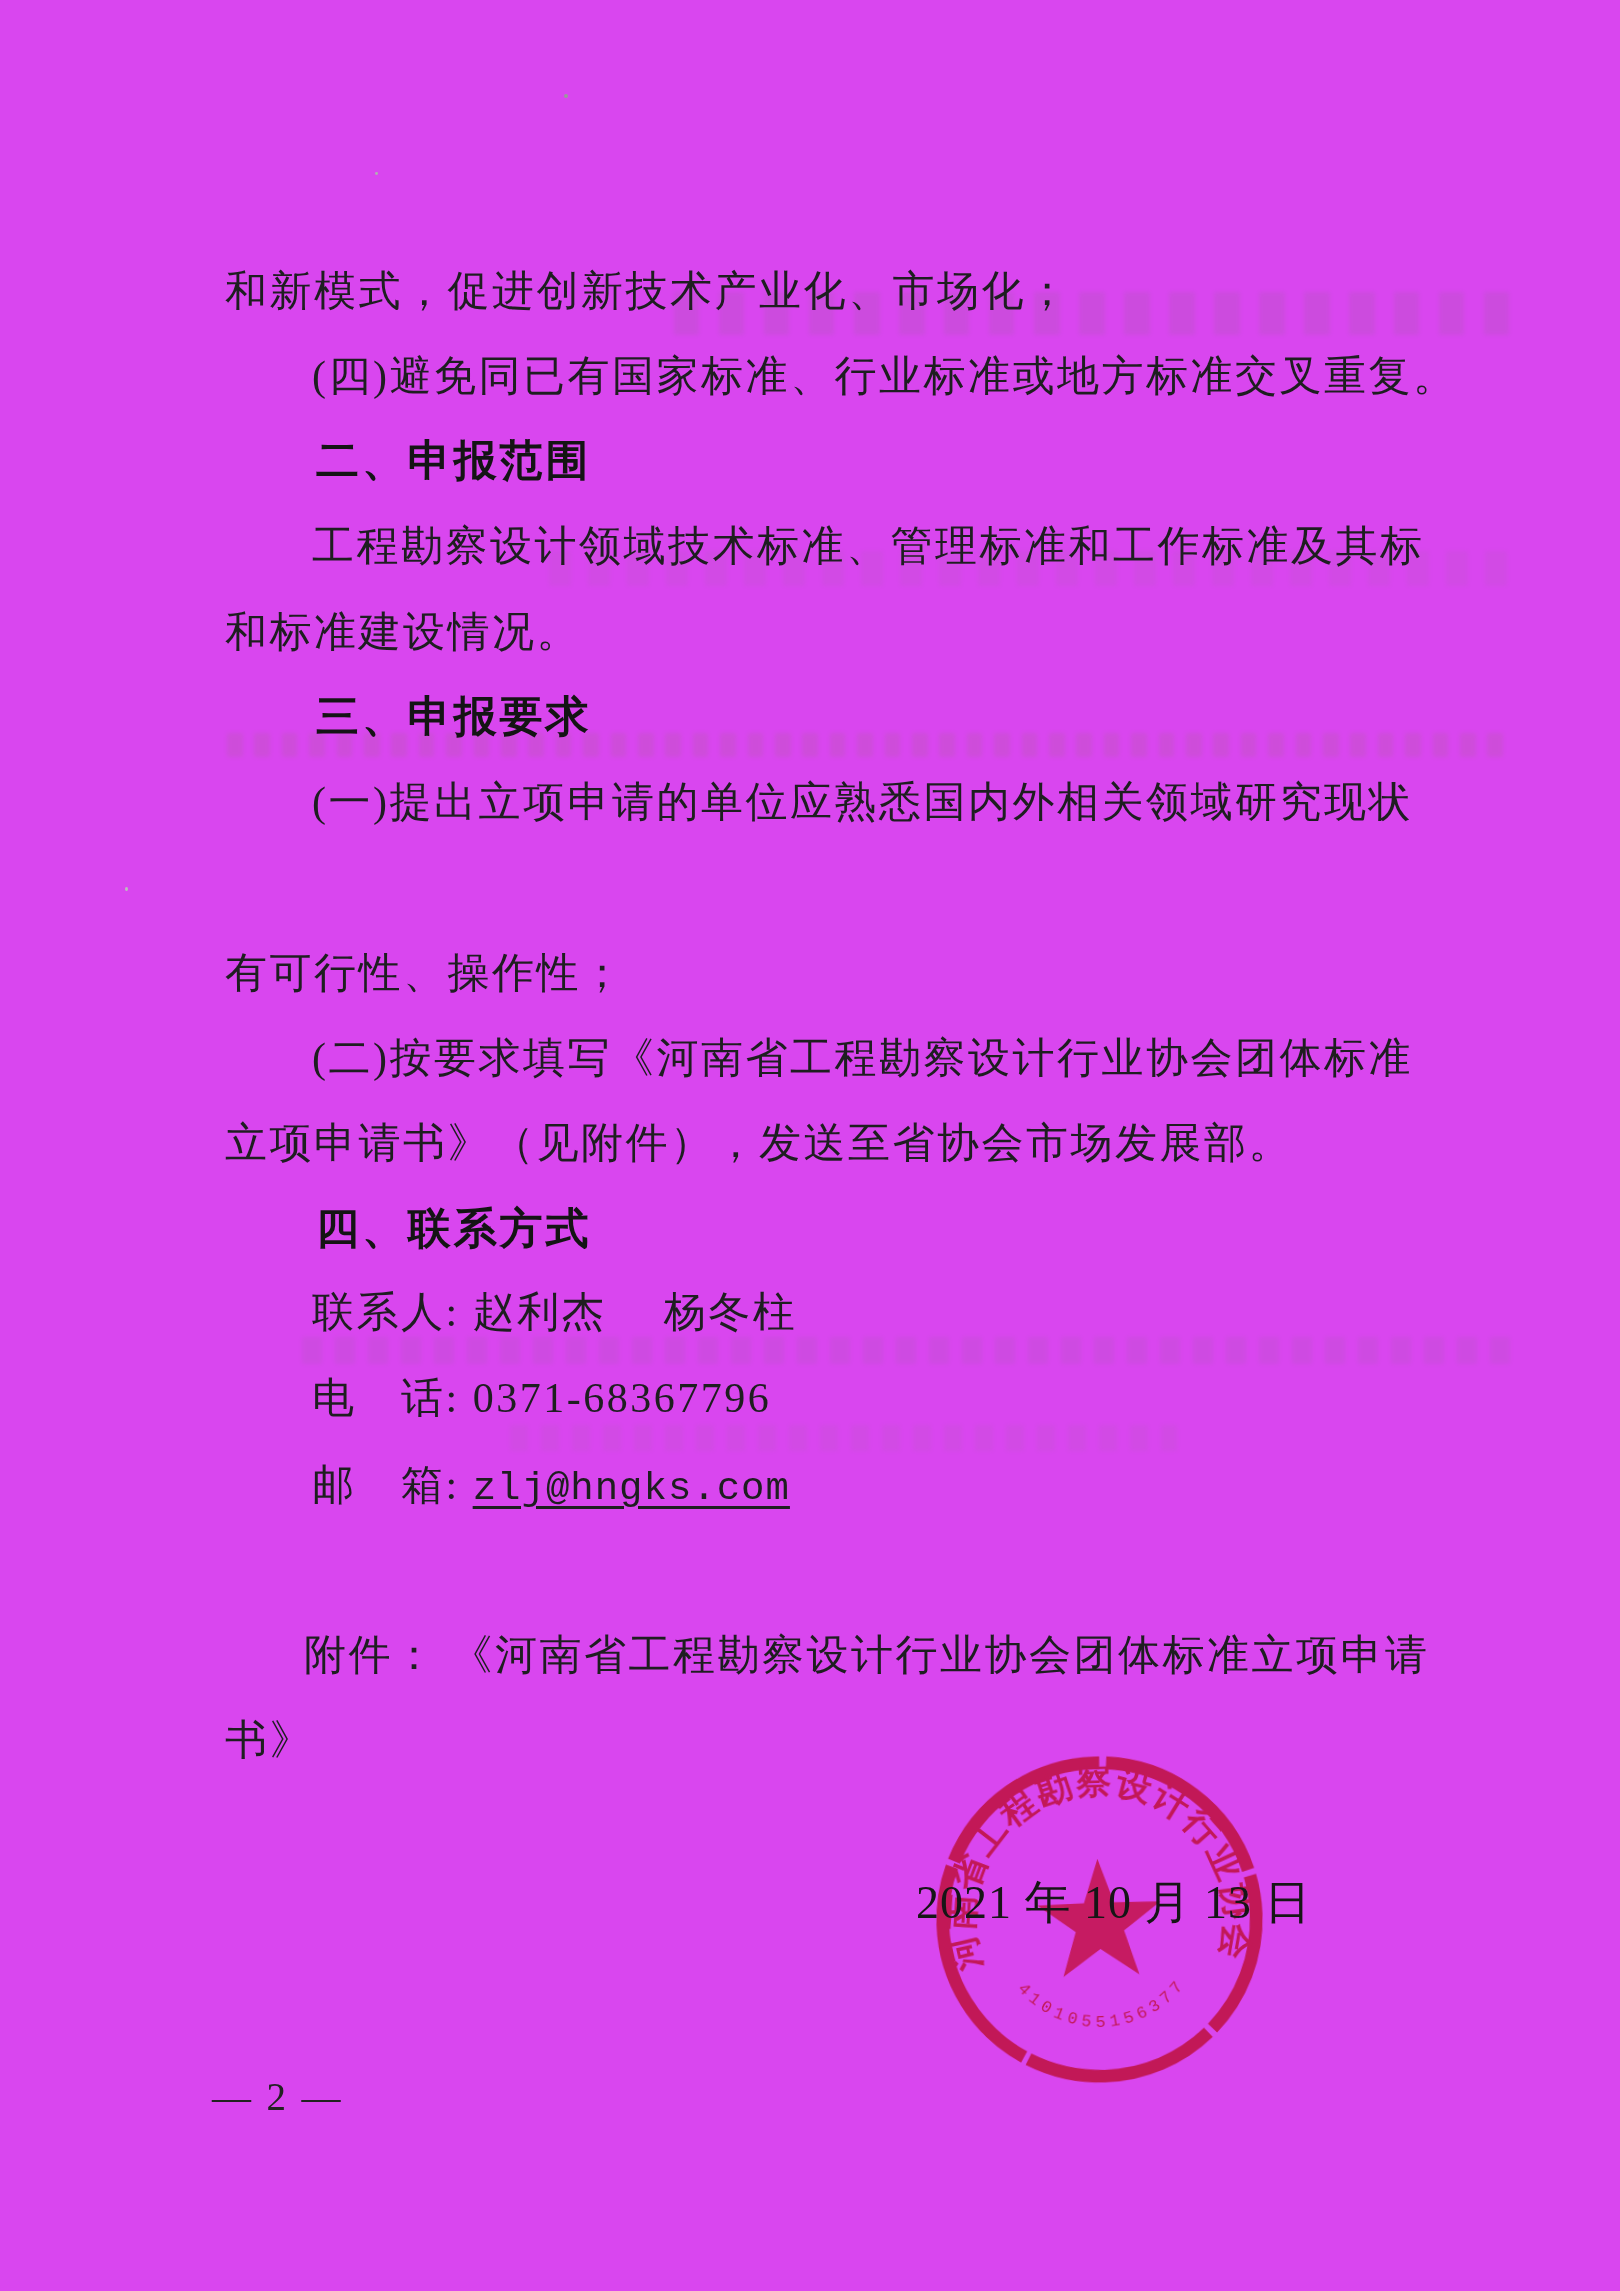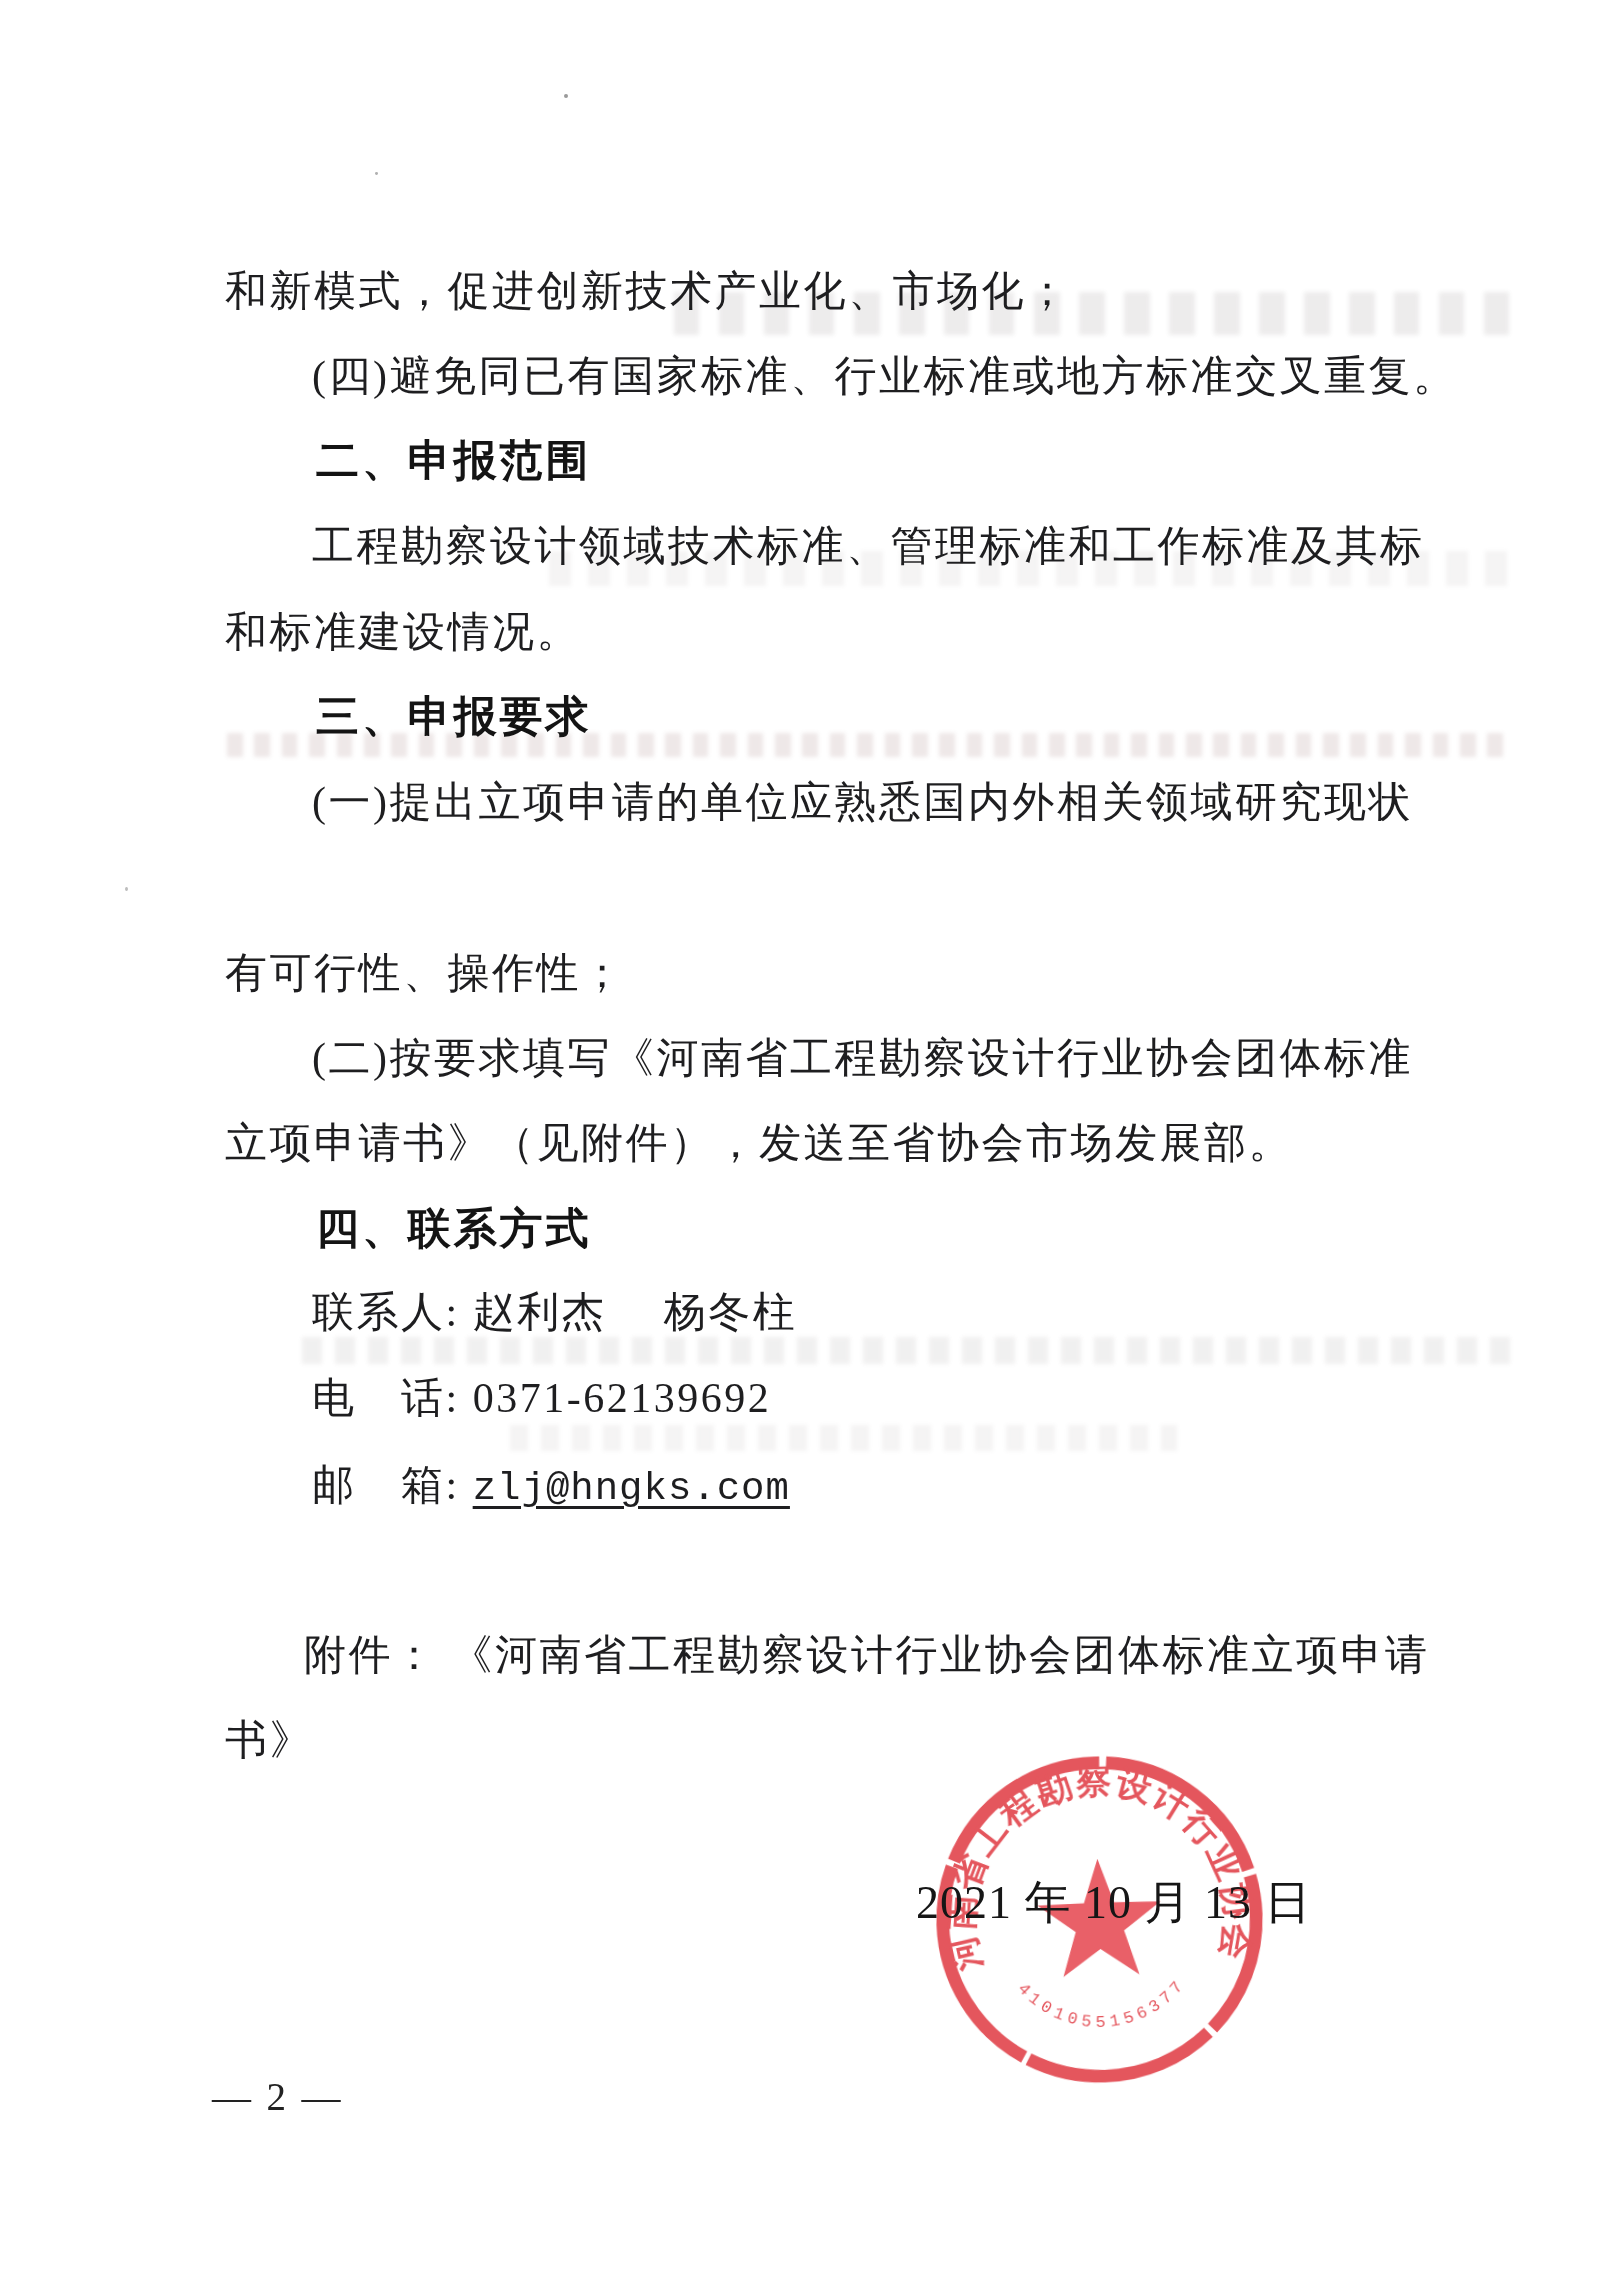--- a/index.html
+++ b/index.html
@@ -1,19 +1,19 @@
 <!DOCTYPE html>
 <html><head>
 <meta charset="utf-8">
 <style>
   html,body{margin:0;padding:0;background:#9a9a9a;}
   .page{
     position:relative;
     width:1620px;height:2292px;
-    background:#ffffff;
+    background:#d946ef;
     overflow:hidden;
     font-family:"Liberation Serif",serif;
   }
   .line{
     position:absolute;
     font-size:42px;
     letter-spacing:2.5px;
     color:#1e1e20;
     white-space:pre;
     z-index:3;
@@ -107,21 +107,21 @@
   <div class="line" style="left:225px;top:604px">和标准建设情况。</div>
 
   <div class="line heading" style="left:316px;top:688px">三、申报要求</div>
   <div class="line" style="left:312px;top:774px">(一)提出立项申请的单位应熟悉国内外相关领域研究现状</div>
   <div class="line" style="left:225px;top:945px">有可行性、操作性；</div>
   <div class="line" style="left:312px;top:1030px">(二)按要求填写《河南省工程勘察设计行业协会团体标准</div>
   <div class="line" style="left:225px;top:1115px">立项申请书》（见附件），发送至省协会市场发展部。</div>
 
   <div class="line heading" style="left:316px;top:1200px">四、联系方式</div>
   <div class="line" style="left:312px;top:1284px">联系人: 赵利杰　 杨冬柱</div>
-  <div class="line" style="left:312px;top:1370px">电　话: 0371-62139692</div>
+  <div class="line" style="left:312px;top:1370px">电　话: 0371-68367796</div>
   <div class="line" style="left:312px;top:1457px"><span>邮　箱: </span><span class="email-underline">zlj@hngks.com</span></div>
 
   <div class="line" style="left:304px;top:1627px">附件： 《河南省工程勘察设计行业协会团体标准立项申请</div>
   <div class="line" style="left:225px;top:1712px">书》</div>
 
   <div class="date-line">2021 年 10 月 13 日</div>
 
   <svg class="stamp" viewBox="0 0 344 344">
     <defs>
       <path id="arcTop" d="M 73,255 A 129,129 0 1 1 271,255" fill="none"></path>

